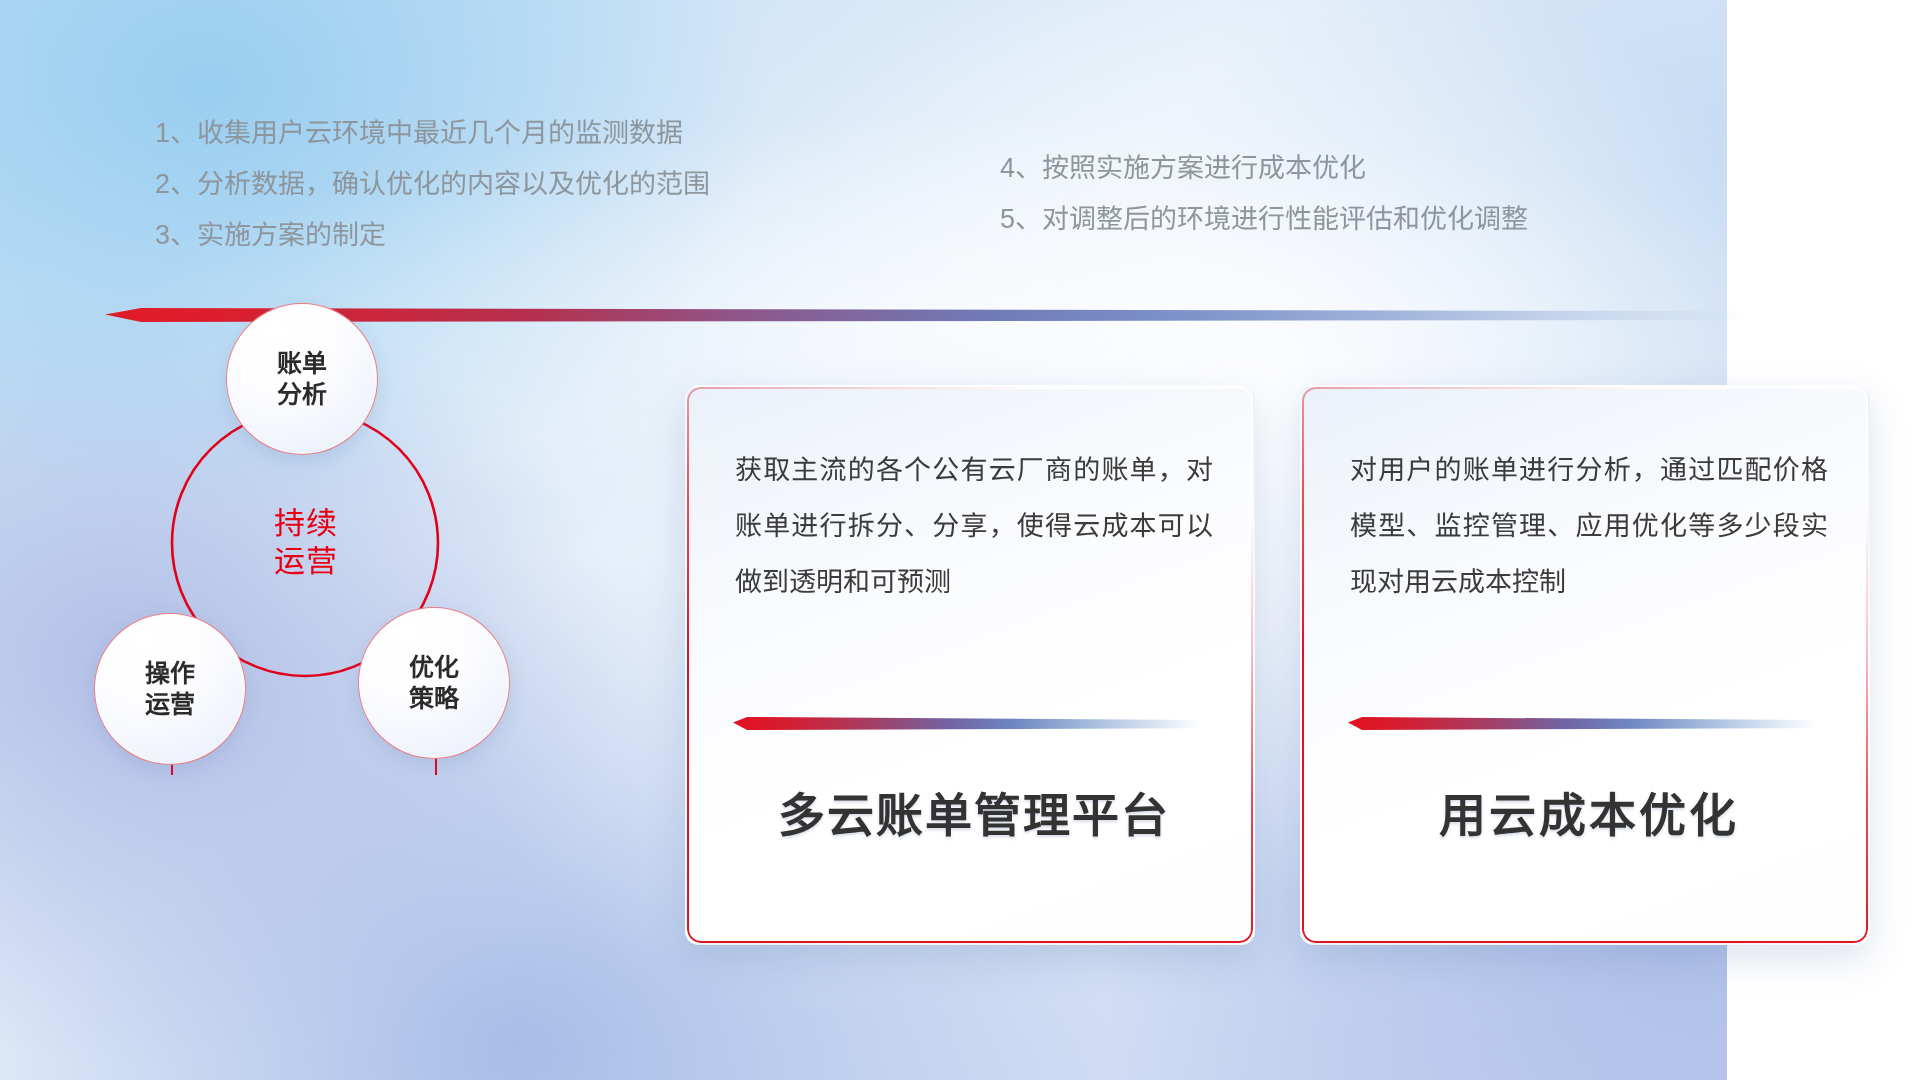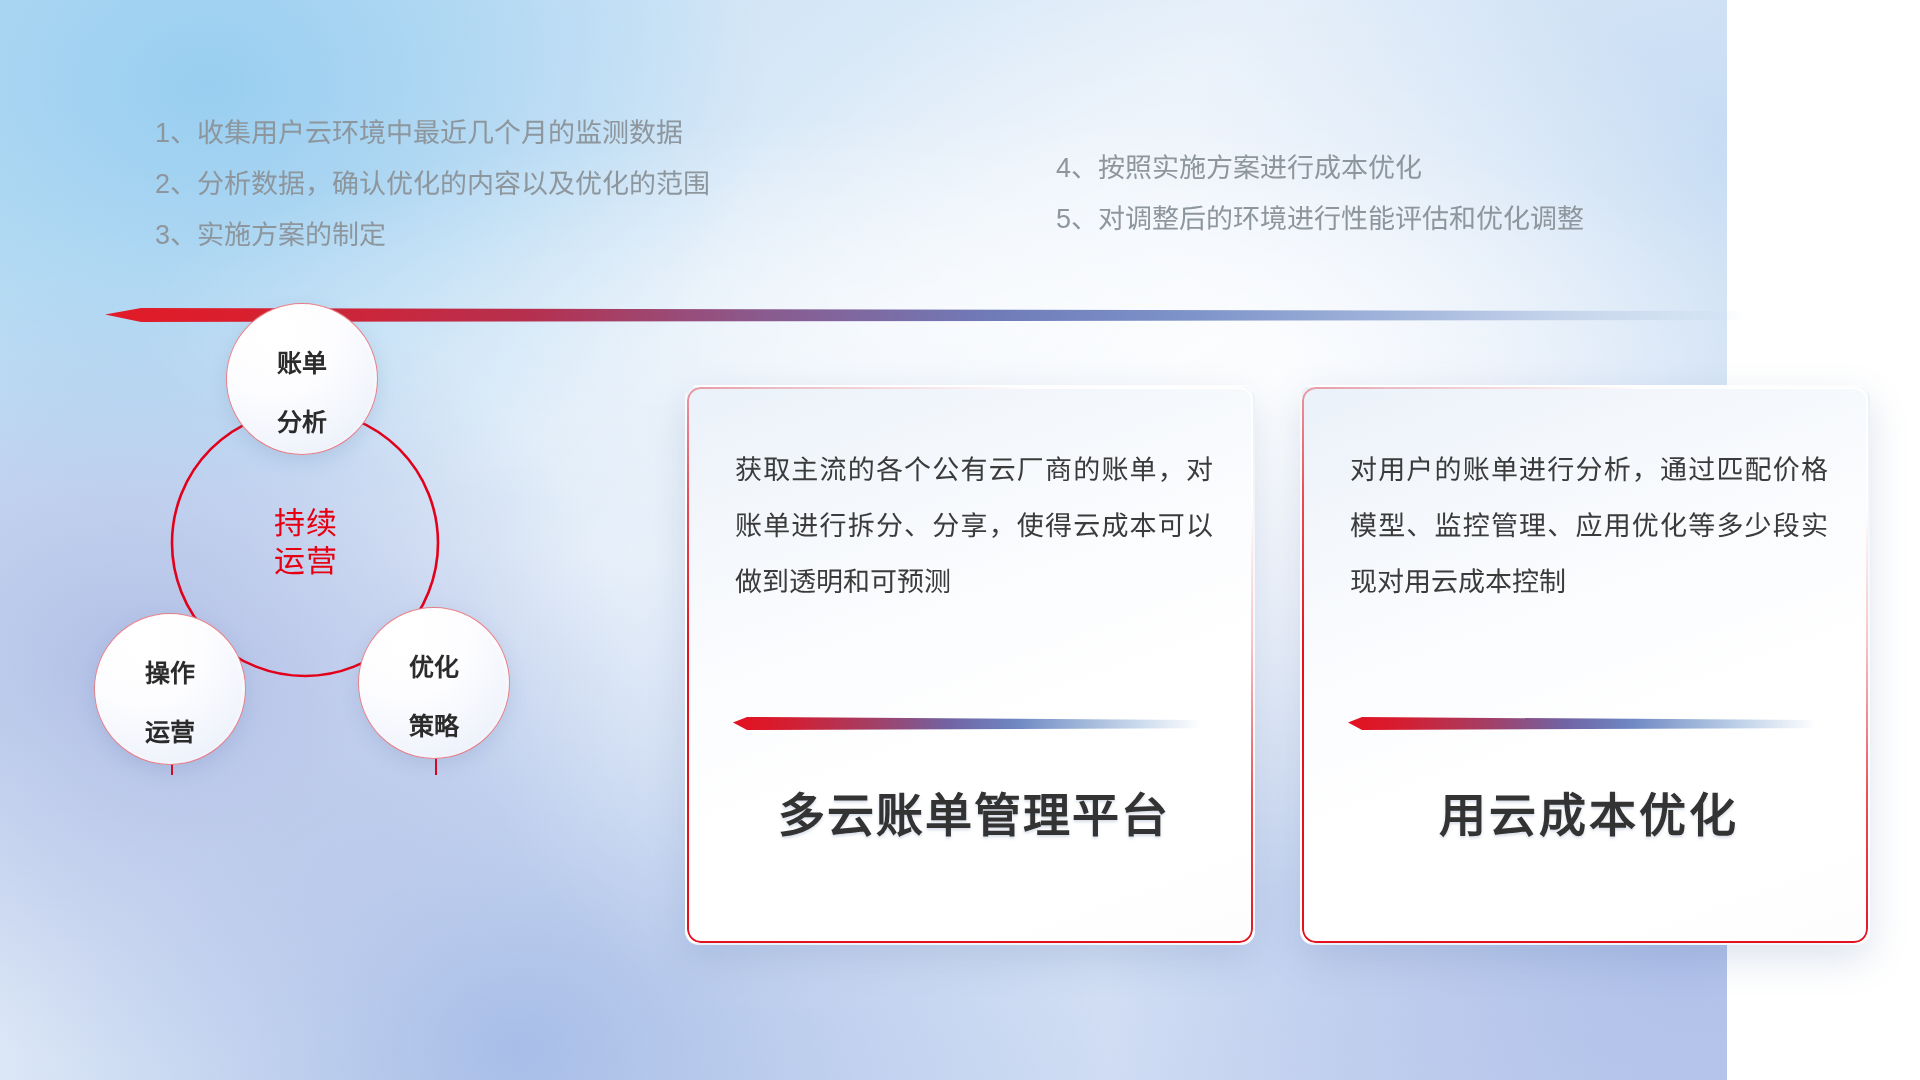--- a/index.html
+++ b/index.html
@@ -32,21 +32,21 @@
       radial-gradient(ellipse 1200px 300px at 56% 30%, rgba(255,255,255,0.55) 0%, rgba(255,255,255,0) 70%),
       radial-gradient(ellipse 500px 500px at 47% 62%, rgba(255,255,255,0.35) 0%, rgba(255,255,255,0) 70%);
     pointer-events:none;
   }
 
   
   .steps{ position:absolute; z-index:3; color:#8e969d; font-size:27px; line-height:1; white-space:nowrap; }
   .steps .row{ margin-bottom:24px; }
   .steps .row:last-child{ margin-bottom:0; }
   #steps-left  { left:155px; top:120px;  }
-  #steps-right { left:1056px; top:155px; }
+  #steps-right { left:1000px; top:155px; }
 
   
   .taper-wrap{ position:absolute; z-index:3; }
   #header-divider{ left:105px; top:308px; width:1640px; height:14px; }
   .taper{
     width:100%; height:100%;
     background:linear-gradient(90deg,
         #e21b28 0%, #d8202f 10%, #b5304f 26%, #8a5a8e 40%,
         #6f7bb8 54%, #7d93c9 66%, #9fb3da 78%, #c3d2ea 88%, rgba(200,214,236,0) 100%);
     clip-path:polygon(0 46%, 2.2% 0, 100% 22%, 100% 86%, 2.2% 100%);
@@ -67,21 +67,21 @@
     display:flex; flex-direction:column; align-items:center; justify-content:center;
     text-align:center; color:#2b2b2b; font-weight:700; font-size:25px; line-height:1.26;
     border:1px solid rgba(226,27,40,0.55);
     background:
       radial-gradient(ellipse 120% 120% at 32% 18%, #ffffff 0%, #fdfdff 34%, #f2f5fc 62%, #e7edf9 84%, #e2eaf7 100%);
     box-shadow:0 6px 18px rgba(90,120,170,0.18), inset 0 2px 6px rgba(255,255,255,0.9);
   }
   #bubble-top   { left:140px; top:-42px;  width:152px; height:152px; }
   #bubble-left  { left:8px;   top:268px;  width:152px; height:152px; }
   #bubble-right { left:272px; top:262px;  width:152px; height:152px; }
-  .bubble span{ display:block;margin-top:28px; }
+  .bubble span{ display:block; }
 
   #venn-center{
     position:absolute; left:165px; top:150px; width:110px; height:96px;
     display:flex; flex-direction:column; align-items:center; justify-content:center;
     color:#e60012; font-weight:400; font-size:31px; line-height:1.22; letter-spacing:1px;
     text-align:center;
   }
 
   
   .card{

